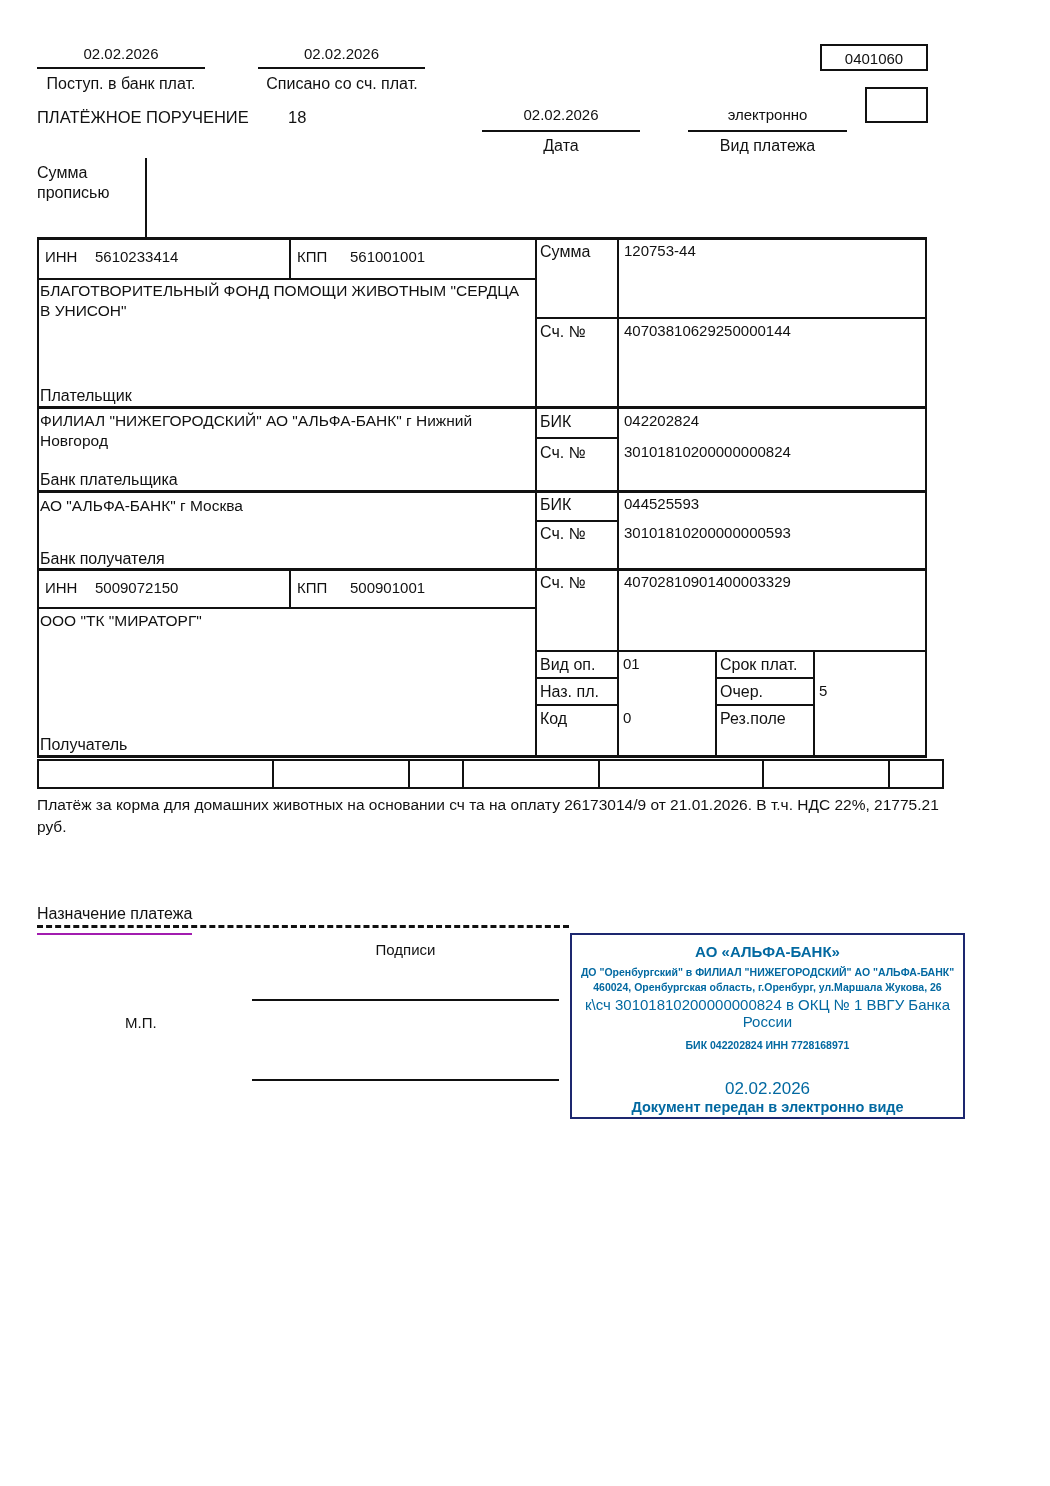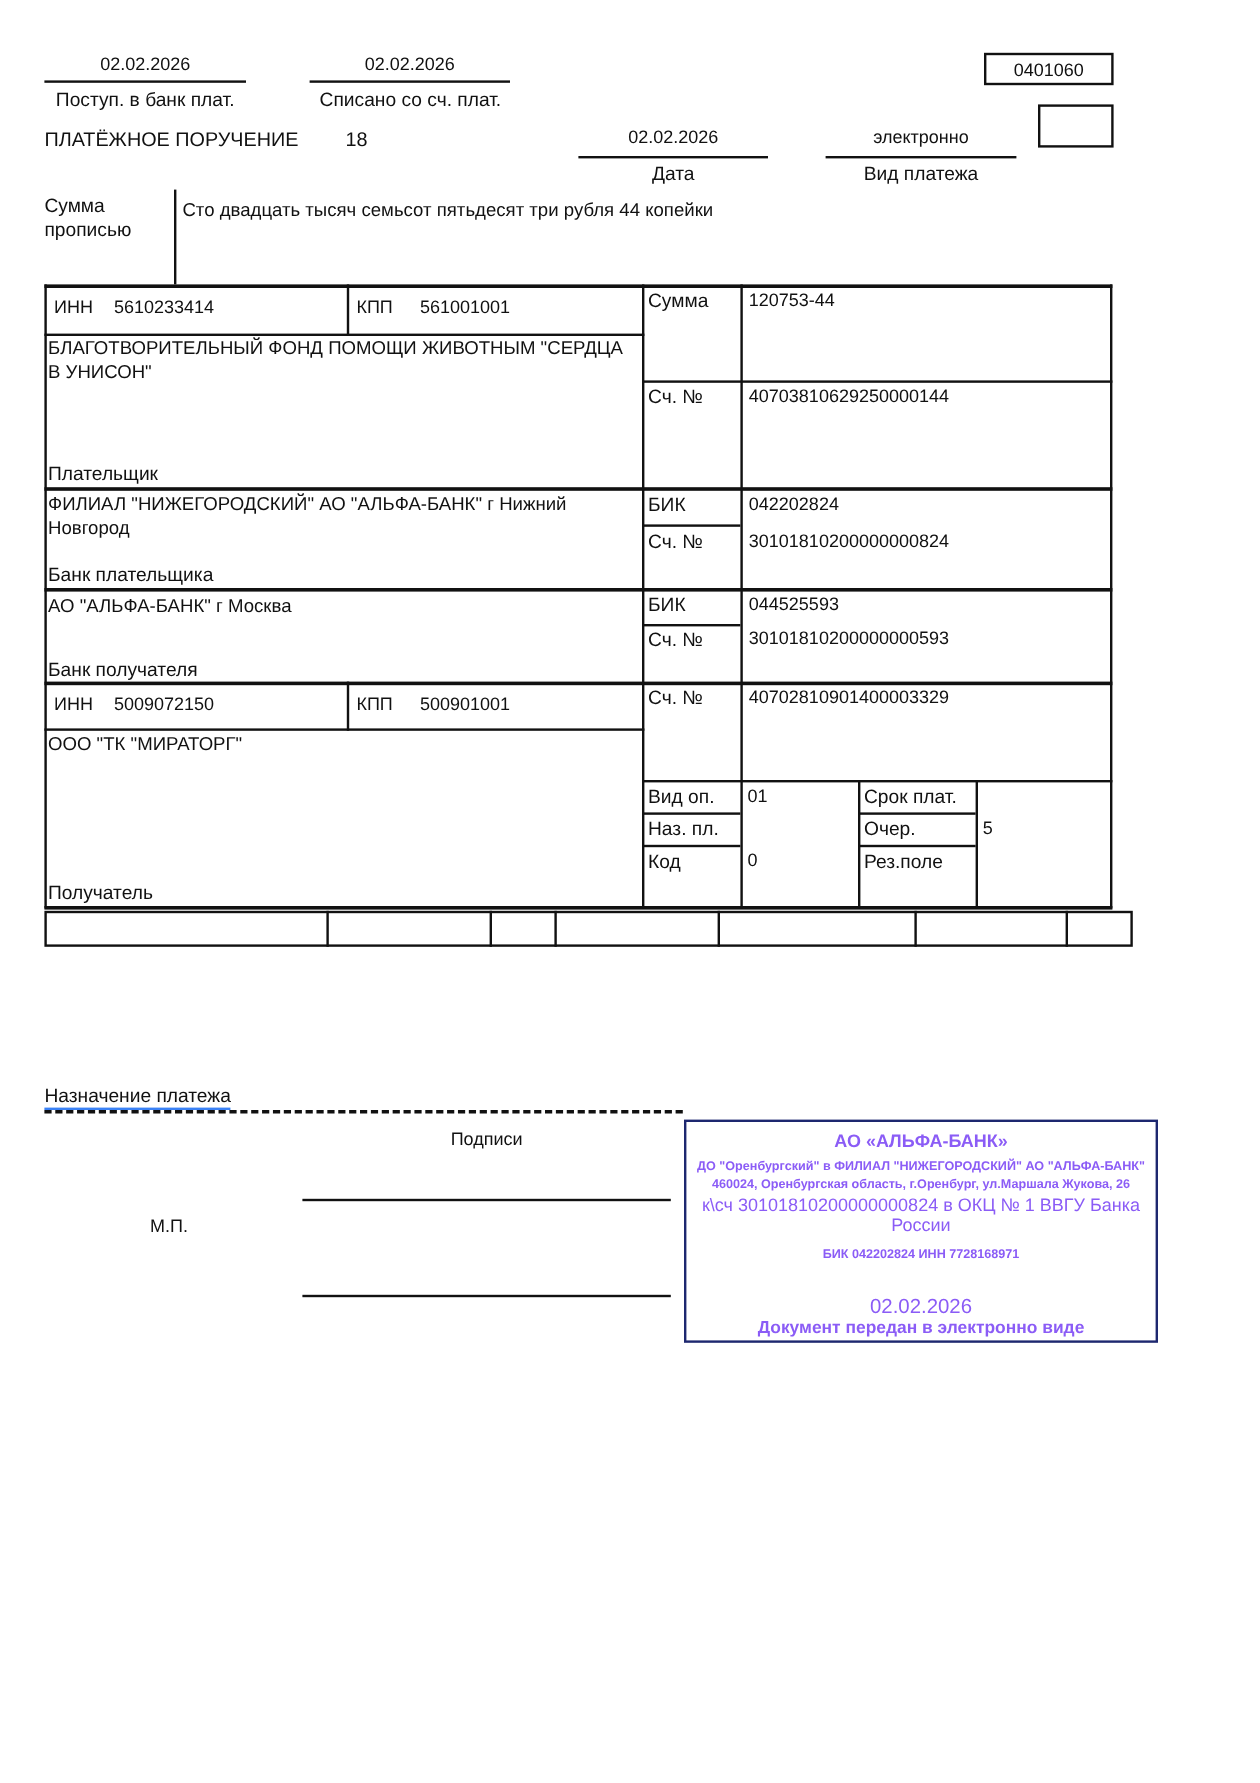--- a/index.html
+++ b/index.html
@@ -9,22 +9,22 @@
   .hline{position:absolute;background:#111;height:2px;}
   .hline.thick{height:3px;}
   .vline{position:absolute;background:#111;width:2px;}
   .t15{font-size:15px;line-height:1.2;}
   .t155{font-size:15.5px;line-height:1.3;}
   .t135{font-size:16px;line-height:1.2;}
   .t165{font-size:16.5px;line-height:1.2;}
   .ctr{text-align:center;}
   .box{position:absolute;border:2px solid #111;box-sizing:border-box;}
   .dashes{position:absolute;border-top:3px dashed #111;}
-  .ulbl{border-bottom:2px solid #3b82f6;padding-bottom:1px;}
-  .stamp{position:absolute;border:2px solid #1d276f;box-sizing:border-box;color:#8b5cf6;text-align:center;}
+  .ulbl{border-bottom:2px solid #a21caf;padding-bottom:11px;}
+  .stamp{position:absolute;border:2px solid #1d276f;box-sizing:border-box;color:#0369a1;text-align:center;}
   .stamp .s-abs{position:absolute;left:0;right:0;}
 </style>
 </head>
 <body>
 
 <div class="page">
 
   <div class="abs ctr t15" style="left:37px;top:45px;width:168px;">02.02.2026</div>
   <div class="hline" style="left:37px;top:67px;width:168px;"></div>
   <div class="abs ctr t135" style="left:30px;top:74px;width:182px;">Поступ. в банк плат.</div>
@@ -43,21 +43,20 @@
   <div class="hline" style="left:482px;top:130px;width:158px;"></div>
   <div class="abs ctr t135" style="left:482px;top:136px;width:158px;">Дата</div>
 
   <div class="abs ctr t15" style="left:688px;top:106px;width:159px;">электронно</div>
   <div class="hline" style="left:688px;top:130px;width:159px;"></div>
   <div class="abs ctr t135" style="left:688px;top:136px;width:159px;">Вид платежа</div>
 
   <div class="abs t135" style="left:37px;top:163px;">Сумма</div>
   <div class="abs t135" style="left:37px;top:183px;">прописью</div>
   <div class="vline" style="left:145px;top:158px;height:79px;"></div>
-  <div class="abs t155" style="left:152px;top:166px;width:770px;">Сто двадцать тысяч семьсот пятьдесят три рубля 44 копейки</div>
 
   <div class="hline thick" style="left:37px;top:237px;width:890px;"></div>
   <div class="hline" style="left:37px;top:278px;width:500px;"></div>
   <div class="hline" style="left:535px;top:317px;width:392px;"></div>
   <div class="hline thick" style="left:37px;top:406px;width:890px;"></div>
   <div class="hline" style="left:535px;top:437px;width:82px;"></div>
   <div class="hline thick" style="left:37px;top:490px;width:890px;"></div>
   <div class="hline" style="left:535px;top:520px;width:82px;"></div>
   <div class="hline thick" style="left:37px;top:568px;width:890px;"></div>
   <div class="hline" style="left:37px;top:607px;width:500px;"></div>
@@ -132,20 +131,21 @@
   <div class="abs t135" style="left:40px;top:735px;">Получатель</div>
 
   <div class="box" style="left:37px;top:759px;width:907px;height:30px;"></div>
   <div class="vline" style="left:272px;top:759px;height:30px;"></div>
   <div class="vline" style="left:408px;top:759px;height:30px;"></div>
   <div class="vline" style="left:462px;top:759px;height:30px;"></div>
   <div class="vline" style="left:598px;top:759px;height:30px;"></div>
   <div class="vline" style="left:762px;top:759px;height:30px;"></div>
   <div class="vline" style="left:888px;top:759px;height:30px;"></div>
 
+  <div class="abs t155" style="left:37px;top:794px;width:910px;line-height:1.4;">Платёж за корма для домашних животных на основании сч та на оплату 26173014/9 от 21.01.2026. В т.ч. НДС 22%, 21775.21 руб.</div>
   <div class="abs t135" style="left:37px;top:904px;"><span class="ulbl">Назначение платежа</span></div>
   <div class="dashes" style="left:37px;top:925px;width:532px;"></div>
 
   <div class="abs ctr t15" style="left:252px;top:941px;width:307px;">Подписи</div>
   <div class="hline" style="left:252px;top:999px;width:307px;"></div>
   <div class="abs t15" style="left:125px;top:1014px;">М.П.</div>
   <div class="hline" style="left:252px;top:1079px;width:307px;"></div>
 
   <div class="stamp" style="left:570px;top:933px;width:395px;height:186px;">
     <div class="s-abs" style="top:8px;font-size:15px;font-weight:bold;">АО «АЛЬФА-БАНК»</div>

